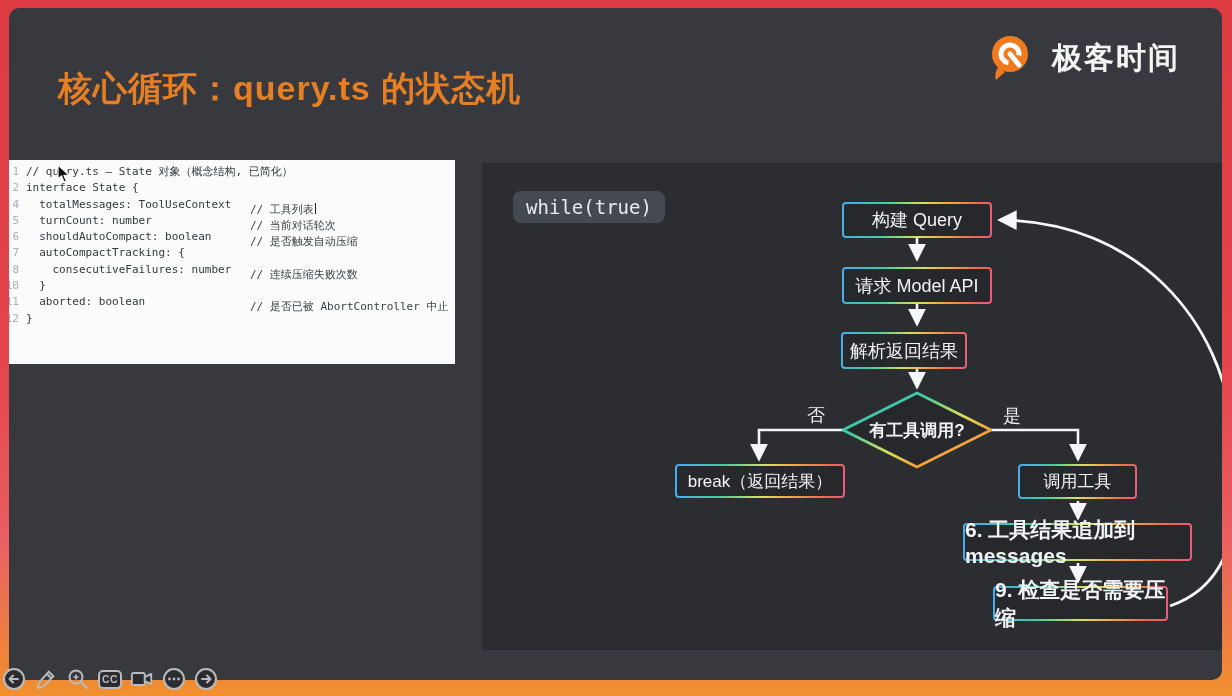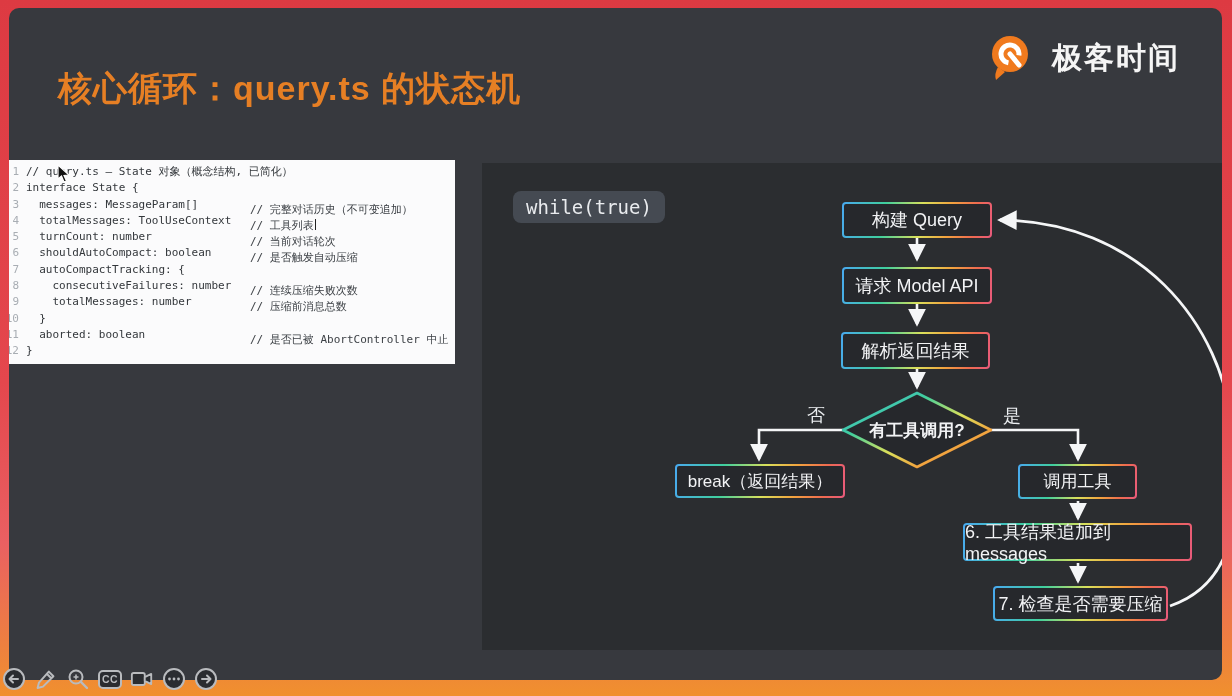--- a/index.html
+++ b/index.html
@@ -33,21 +33,21 @@
   .while-pill{position:absolute;left:31px;top:28px;width:152px;height:32px;
               background:#454a52;border-radius:8px;display:flex;align-items:center;
               justify-content:center;font-family:"DejaVu Sans Mono", monospace;
               font-size:19px;color:#e9ebee;}
   .node{position:absolute;box-sizing:border-box;border:2.5px solid transparent;
         border-radius:4px;display:flex;align-items:center;justify-content:center;
         color:#f2f3f5;font-size:18px;
         background:linear-gradient(#26282c,#26282c) padding-box,
                    linear-gradient(100deg,#49a9f0 0%,#3fcf9e 28%,#d9e05b 52%,#f2a43e 70%,#ef6a50 87%,#e85a7d 100%) border-box;}
   .node.small{font-size:17px;}
-  .node.tiny{font-size:18px;}
+  .node.tiny{font-size:21px;font-weight:bold;}
   .decision-text{position:absolute;left:370px;top:256px;width:130px;text-align:center;
                  color:#f2f3f5;font-size:17px;font-weight:bold;}
   .edge-label{position:absolute;color:#eceff1;font-size:18px;}
   
   .toolbar{position:absolute;left:2px;top:667px;display:flex;align-items:center;gap:8px;z-index:5;}
   .tool{width:24px;height:24px;display:flex;align-items:center;justify-content:center;}
   .cc-badge{box-sizing:border-box;width:25px;height:19px;border:2px solid #b9bbbe;
             border-radius:5px;background:#2a2c30;color:#b9bbbe;font-size:10.5px;
             font-weight:bold;display:flex;align-items:center;justify-content:center;
             letter-spacing:.5px;}
@@ -67,27 +67,25 @@
         <path d="M10 33 L17 38 L8 46 Q6 40 10 33 Z" fill="#f07a1e"></path>
         <circle cx="22" cy="20" r="9" fill="none" stroke="#fff" stroke-width="5" stroke-dasharray="42 15" transform="rotate(100 22 20)"></circle>
         <path d="M22 20 L31 31" stroke="#fff" stroke-width="5" stroke-linecap="round"></path>
       </svg>
       <span class="brand-text">极客时间</span>
     </div>
 
     <div class="code-panel">
       <div class="cl"><span class="ln">1</span><span class="cd">// query.ts — State 对象（概念结构, 已简化）</span><span class="cm"></span></div>
       <div class="cl"><span class="ln">2</span><span class="cd">interface State {</span><span class="cm"></span></div>
-      <div class="cl"><span class="ln">3</span><span class="cd">  messages: MessageParam[]</span><span class="cm">// 完整对话历史（不可变追加）</span></div>
       <div class="cl"><span class="ln">4</span><span class="cd">  totalMessages: ToolUseContext</span><span class="cm">// 工具列表</span><span class="caret"></span></div>
       <div class="cl"><span class="ln">5</span><span class="cd">  turnCount: number</span><span class="cm">// 当前对话轮次</span></div>
       <div class="cl"><span class="ln">6</span><span class="cd">  shouldAutoCompact: boolean</span><span class="cm">// 是否触发自动压缩</span></div>
       <div class="cl"><span class="ln">7</span><span class="cd">  autoCompactTracking: {</span><span class="cm"></span></div>
       <div class="cl"><span class="ln">8</span><span class="cd">    consecutiveFailures: number</span><span class="cm">// 连续压缩失败次数</span></div>
-      <div class="cl"><span class="ln">9</span><span class="cd">    totalMessages: number</span><span class="cm">// 压缩前消息总数</span></div>
       <div class="cl"><span class="ln">10</span><span class="cd">  }</span><span class="cm"></span></div>
       <div class="cl"><span class="ln">11</span><span class="cd">  aborted: boolean</span><span class="cm">// 是否已被 AbortController 中止</span></div>
       <div class="cl"><span class="ln">12</span><span class="cd">}</span><span class="cm"></span></div>
     </div>
 
     <div class="flow">
       <svg class="overlay" width="775" height="487" viewBox="0 0 775 487">
         <defs>
           <linearGradient id="rb" x1="0%" y1="0%" x2="100%" y2="100%">
             <stop offset="0%" stop-color="#49a9f0"></stop>
@@ -114,30 +112,30 @@
 
         <path d="M688,443 C762,418 758,332 751,272 C742,158 655,58 518,57" stroke="#f5f6f7" stroke-width="2.8" fill="none" marker-end="url(#ah)"></path>
 
         <polygon points="361,267 435,230 509,267 435,304" fill="#26282c" stroke="url(#rb)" stroke-width="2.6" stroke-linejoin="round"></polygon>
       </svg>
 
       <div class="while-pill">while(true)</div>
 
       <div class="node" style="left:360px;top:39px;width:150px;height:36px;">构建 Query</div>
       <div class="node" style="left:360px;top:104px;width:150px;height:37px;">请求 Model API</div>
-      <div class="node" style="left:359px;top:169px;width:149px;height:37px;">解析返回结果</div>
+      <div class="node" style="left:359px;top:169px;width:126px;height:37px;">解析返回结果</div>
 
       <div class="decision-text">有工具调用?</div>
       <div class="edge-label" style="left:325px;top:240px;">否</div>
       <div class="edge-label" style="left:521px;top:241px;">是</div>
 
       <div class="node small" style="left:193px;top:301px;width:170px;height:34px;">break（返回结果）</div>
       <div class="node small" style="left:536px;top:301px;width:119px;height:35px;">调用工具</div>
       <div class="node tiny" style="left:481px;top:360px;width:229px;height:38px;">6. 工具结果追加到 messages</div>
-      <div class="node tiny" style="left:511px;top:423px;width:175px;height:35px;">7. 检查是否需要压缩</div>
+      <div class="node tiny" style="left:511px;top:423px;width:175px;height:35px;">9. 检查是否需要压缩</div>
     </div>
   </div>
 
   <div class="toolbar">
     <div class="tool">
       <svg width="24" height="24" viewBox="0 0 24 24">
         <circle cx="12" cy="12" r="10" fill="#2a2c30" stroke="#b9bbbe" stroke-width="2"></circle>
         <path d="M16,12 H8 M11,8.5 L7.5,12 L11,15.5" stroke="#b9bbbe" stroke-width="2" fill="none" stroke-linecap="round" stroke-linejoin="round"></path>
       </svg>
     </div>

